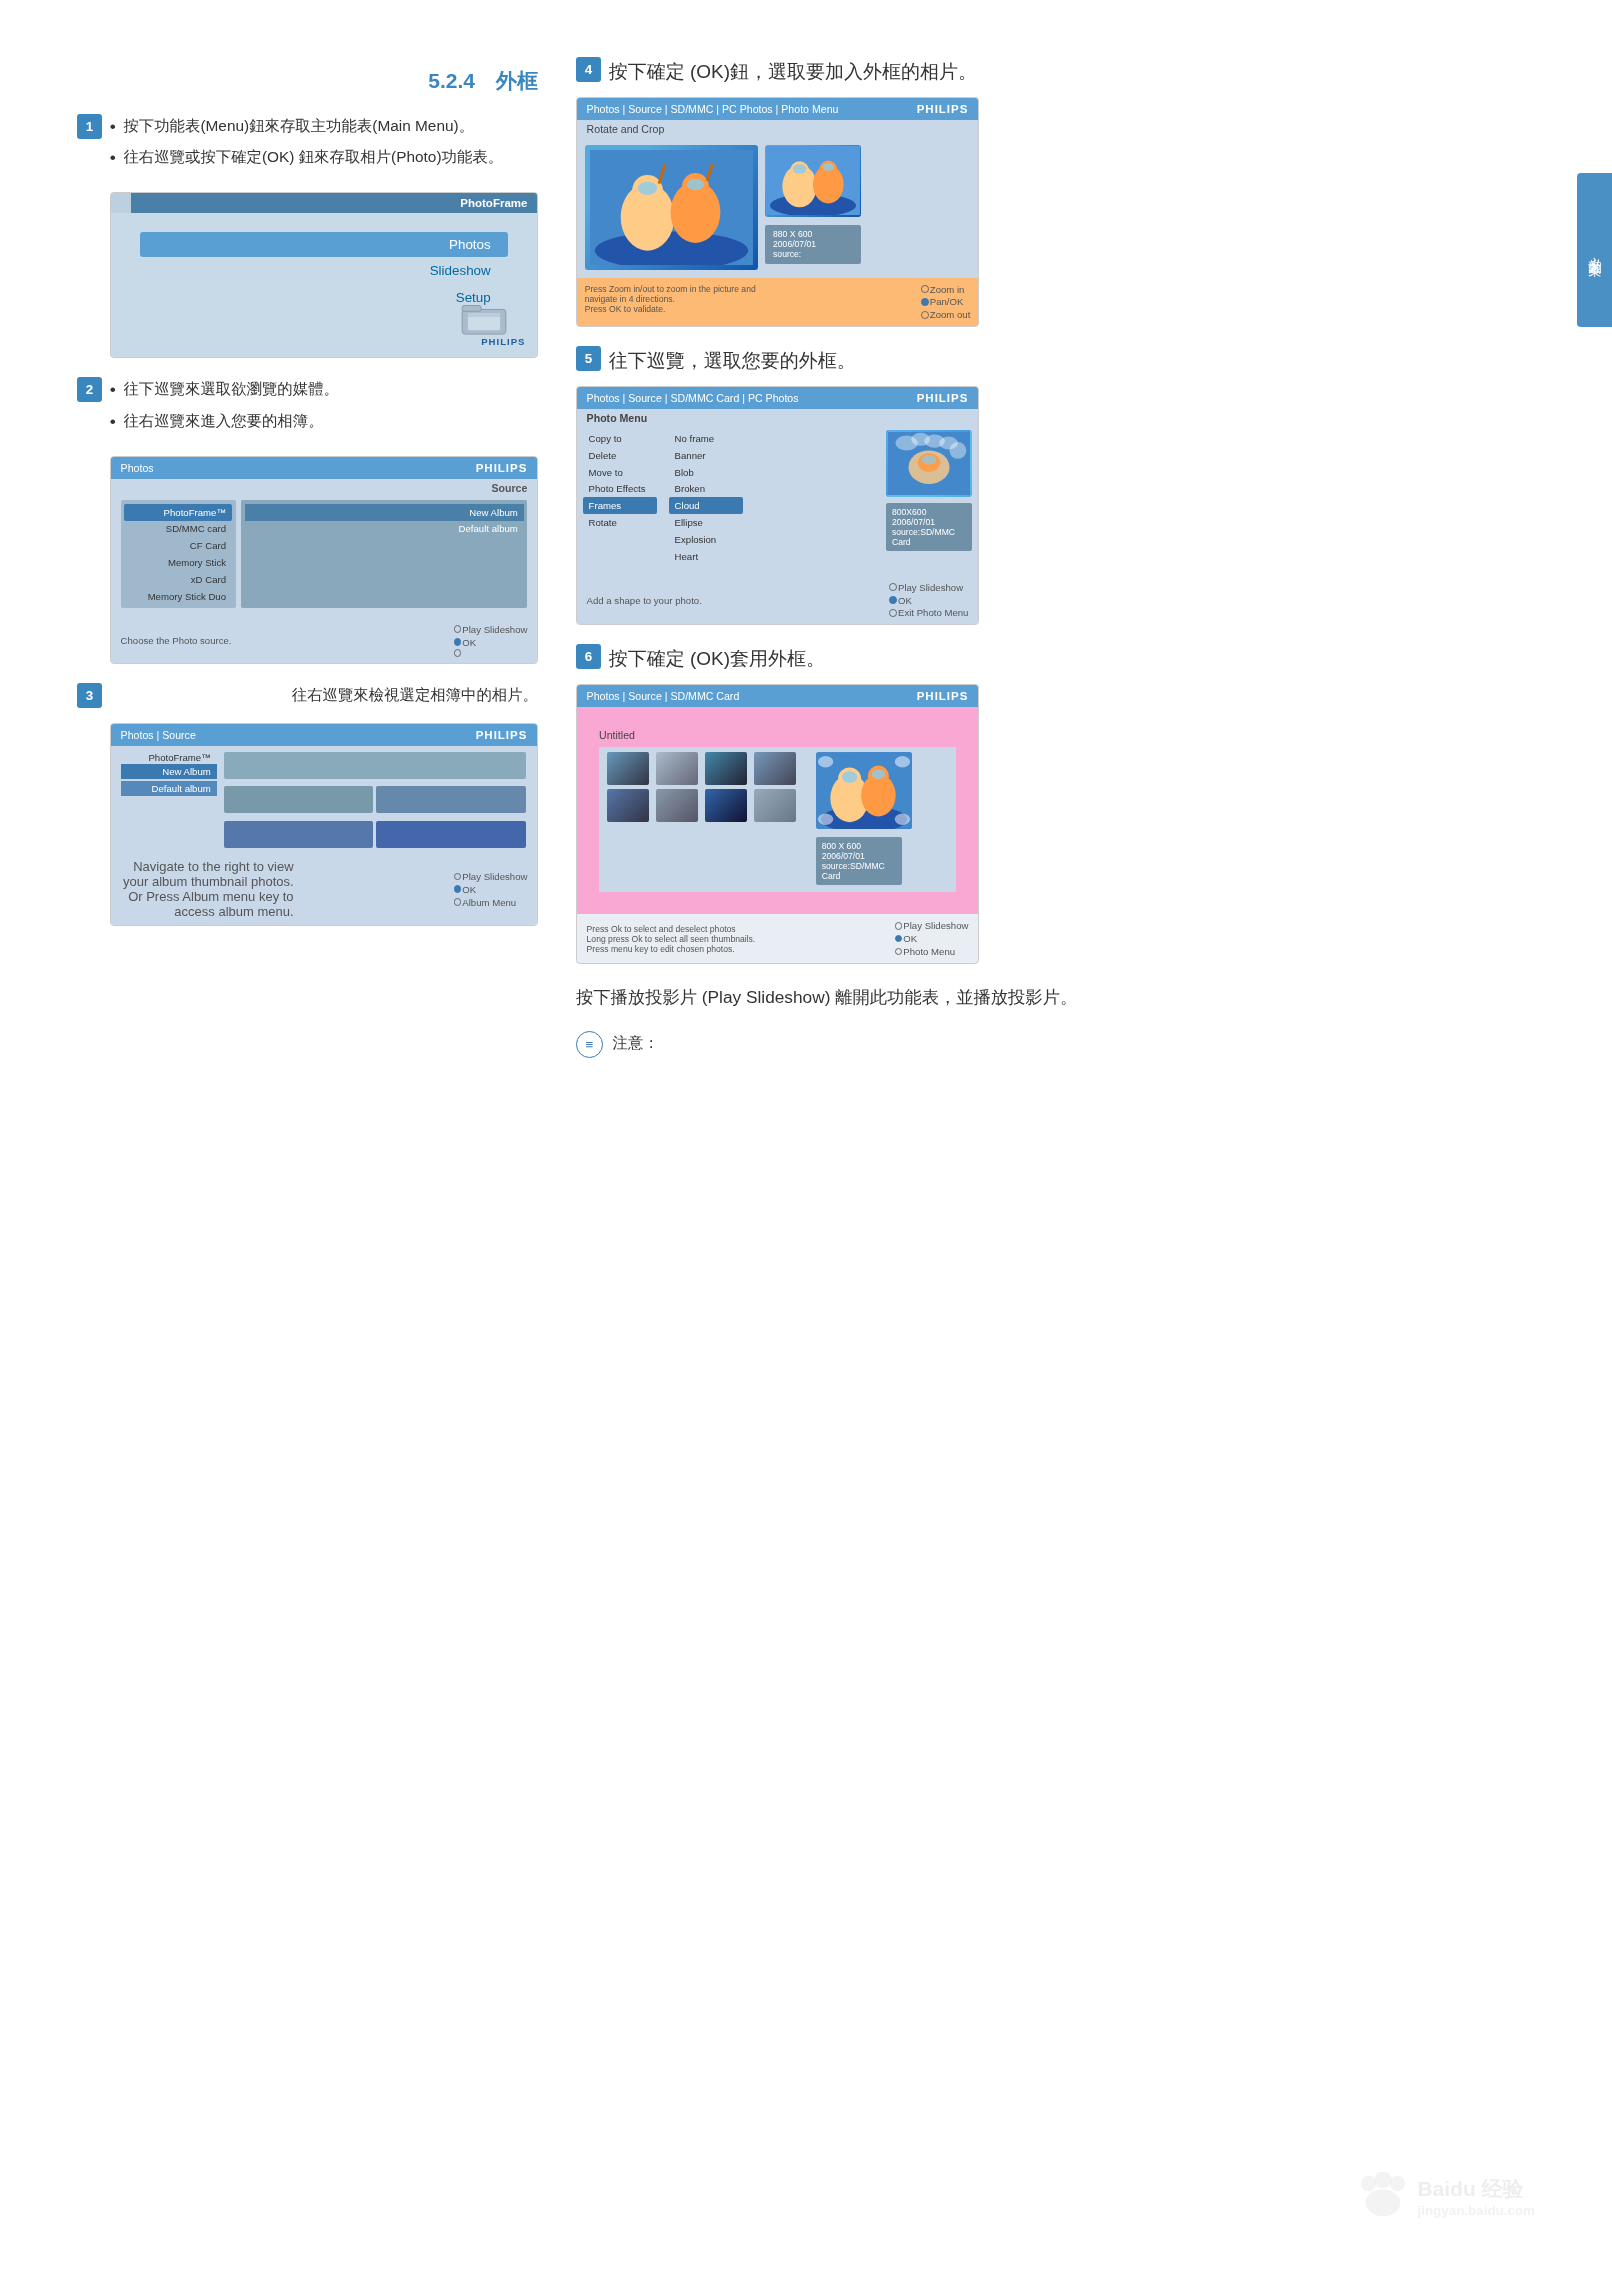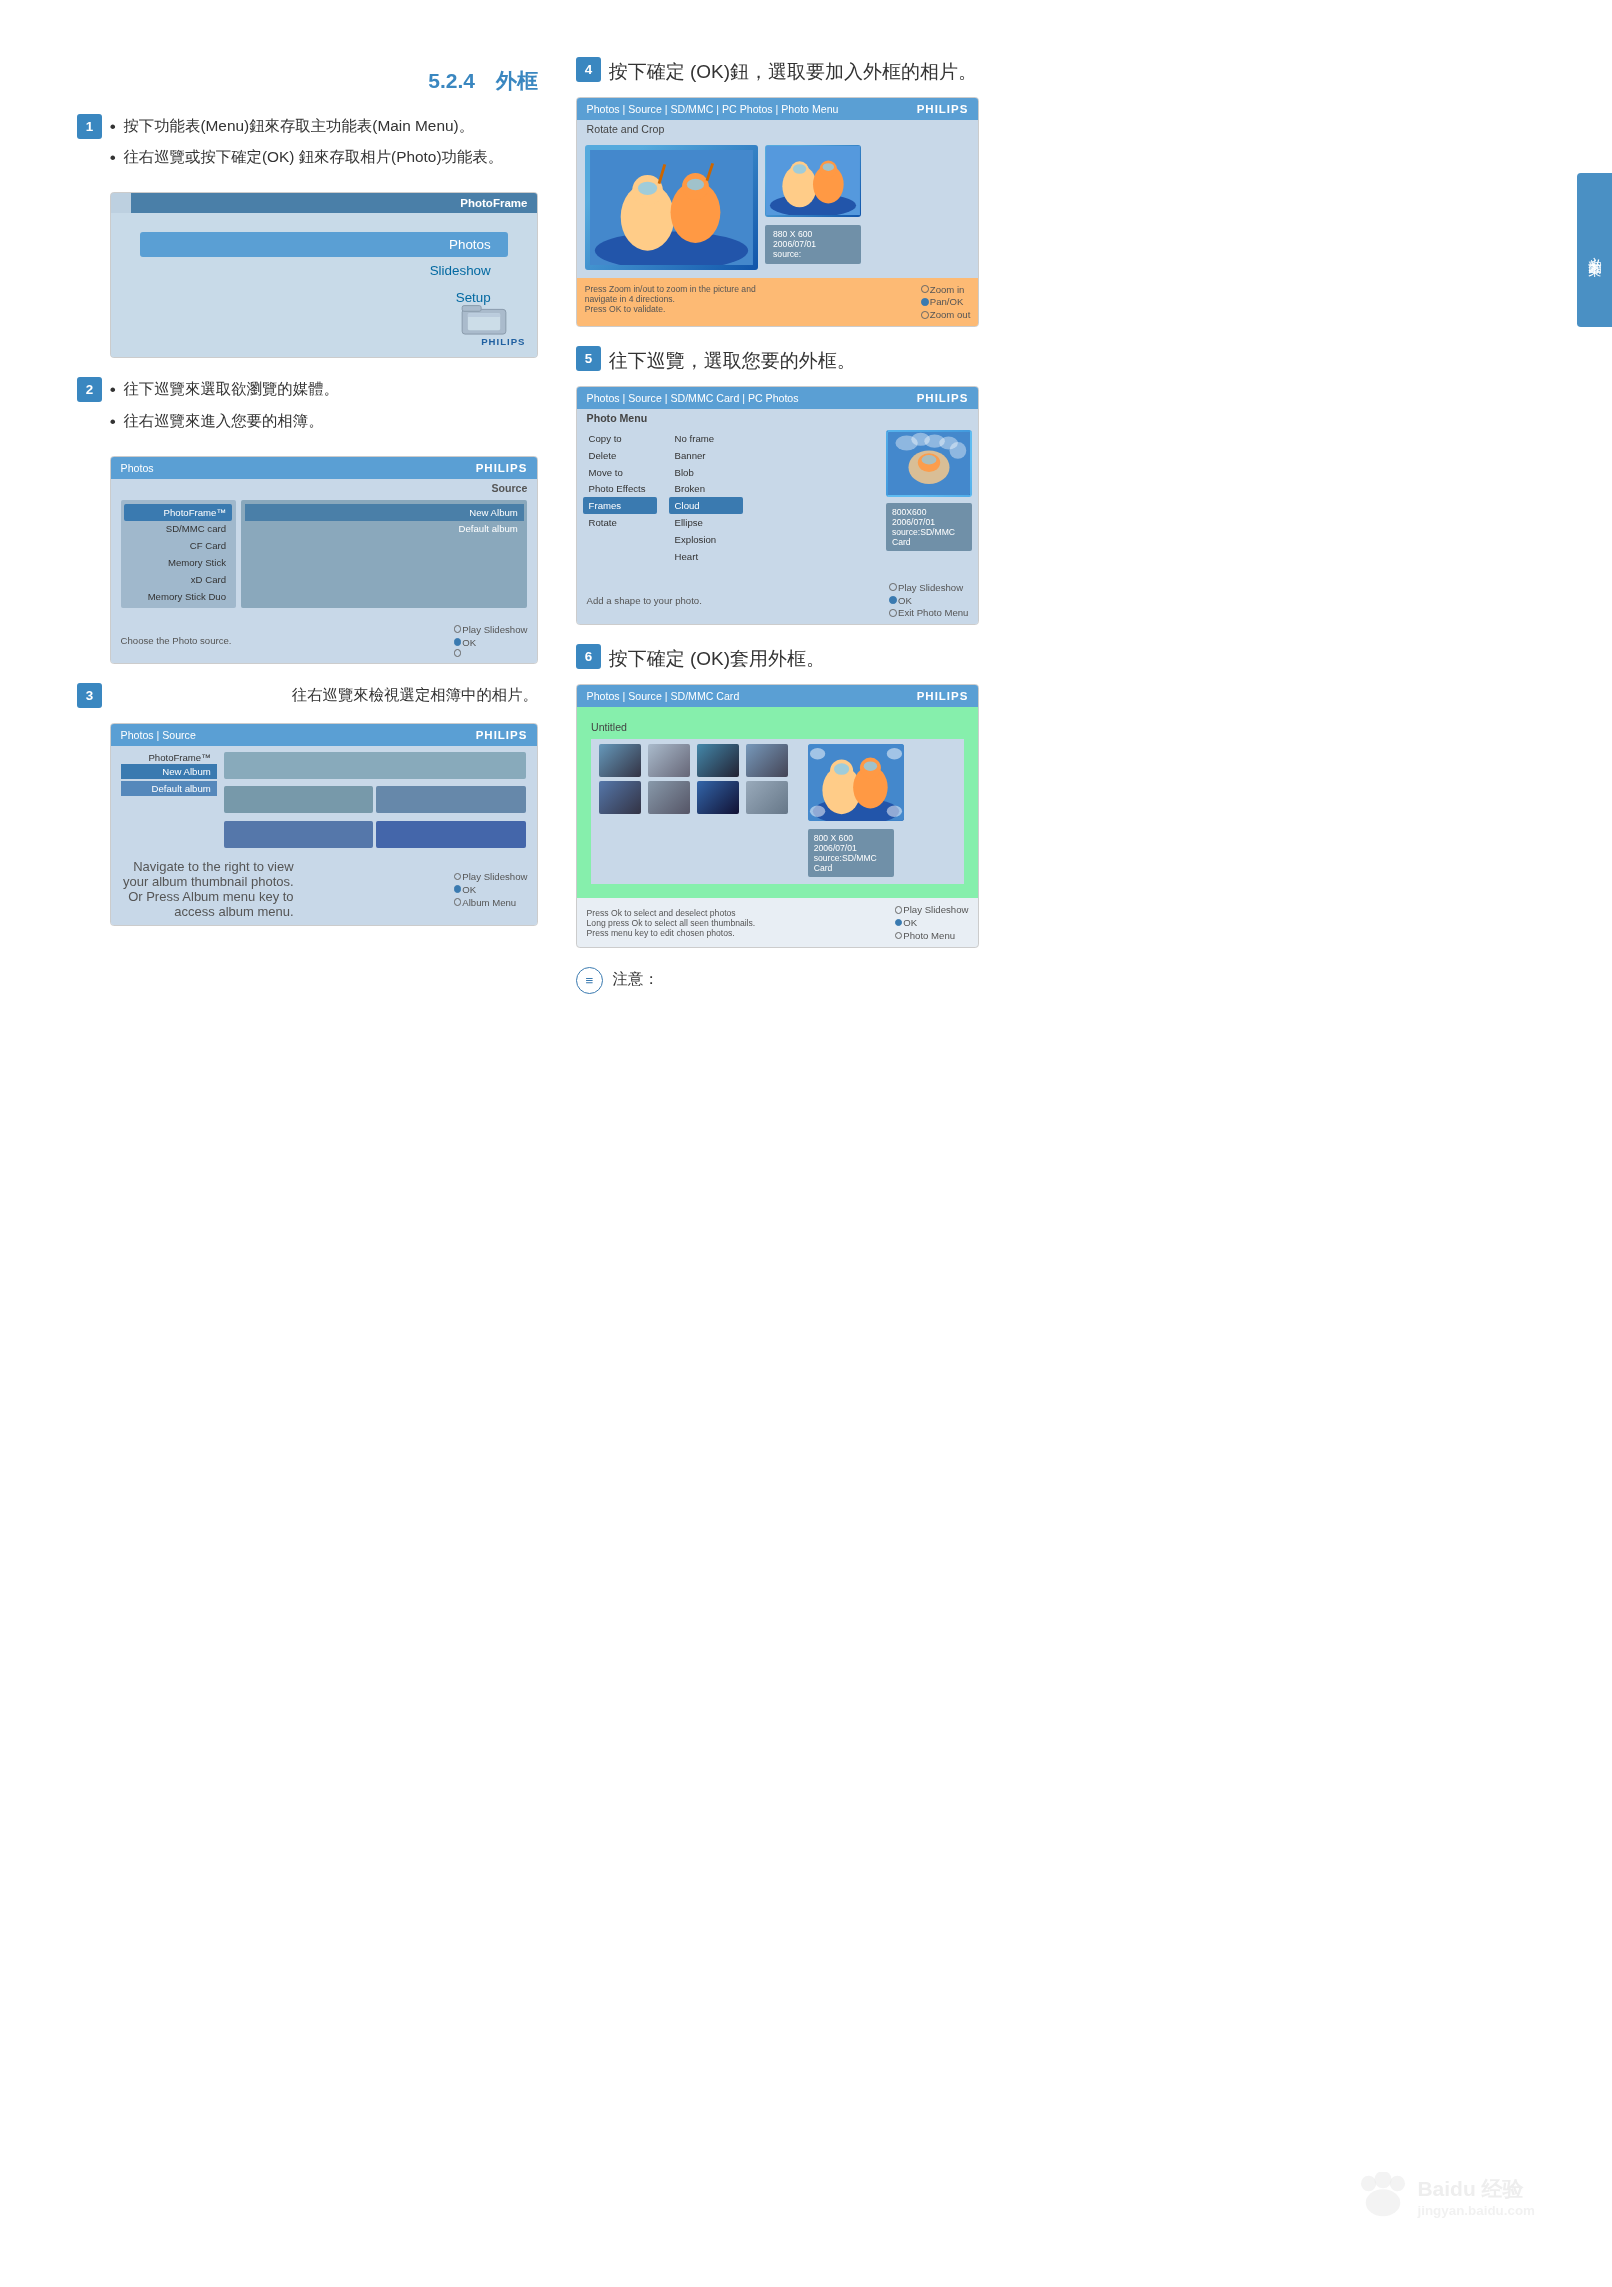--- a/index.html
+++ b/index.html
@@ -432,22 +432,22 @@
       background: #7090a8;
       padding: 3.8px 5.8px;
       border-radius: 1.9px;
       color: #fff;
       font-size: 8.6px;
       width: 86px;
     }
 
     
     .photo-grid-body {
-      background: #86efac;
-      padding: 14px;
+      background: #f9a8d4;
+      padding: 22px;
     }
 
     .photo-grid-title {
       font-size: 10.6px;
       color: #444;
       margin-bottom: 5.8px;
     }
 
     .photo-grid {
       display: grid;
@@ -975,20 +975,23 @@
               <span>OK</span>
             </div>
             <div class="radio-row">
               <div class="radio-dot"></div>
               <span>Photo Menu</span>
             </div>
           </div>
         </div>
       </div>
 
+      <div class="step-text" style="font-size:17.3px;margin-top:19px;line-height:1.7;">
+        按下播放投影片 (Play Slideshow) 離開此功能表，並播放投影片。
+      </div>
 
       <div class="note-section">
         <div class="note-icon">≡</div>
         <div class="note-text">注意：</div>
       </div>
 
     </div>
 
   </div>
 

